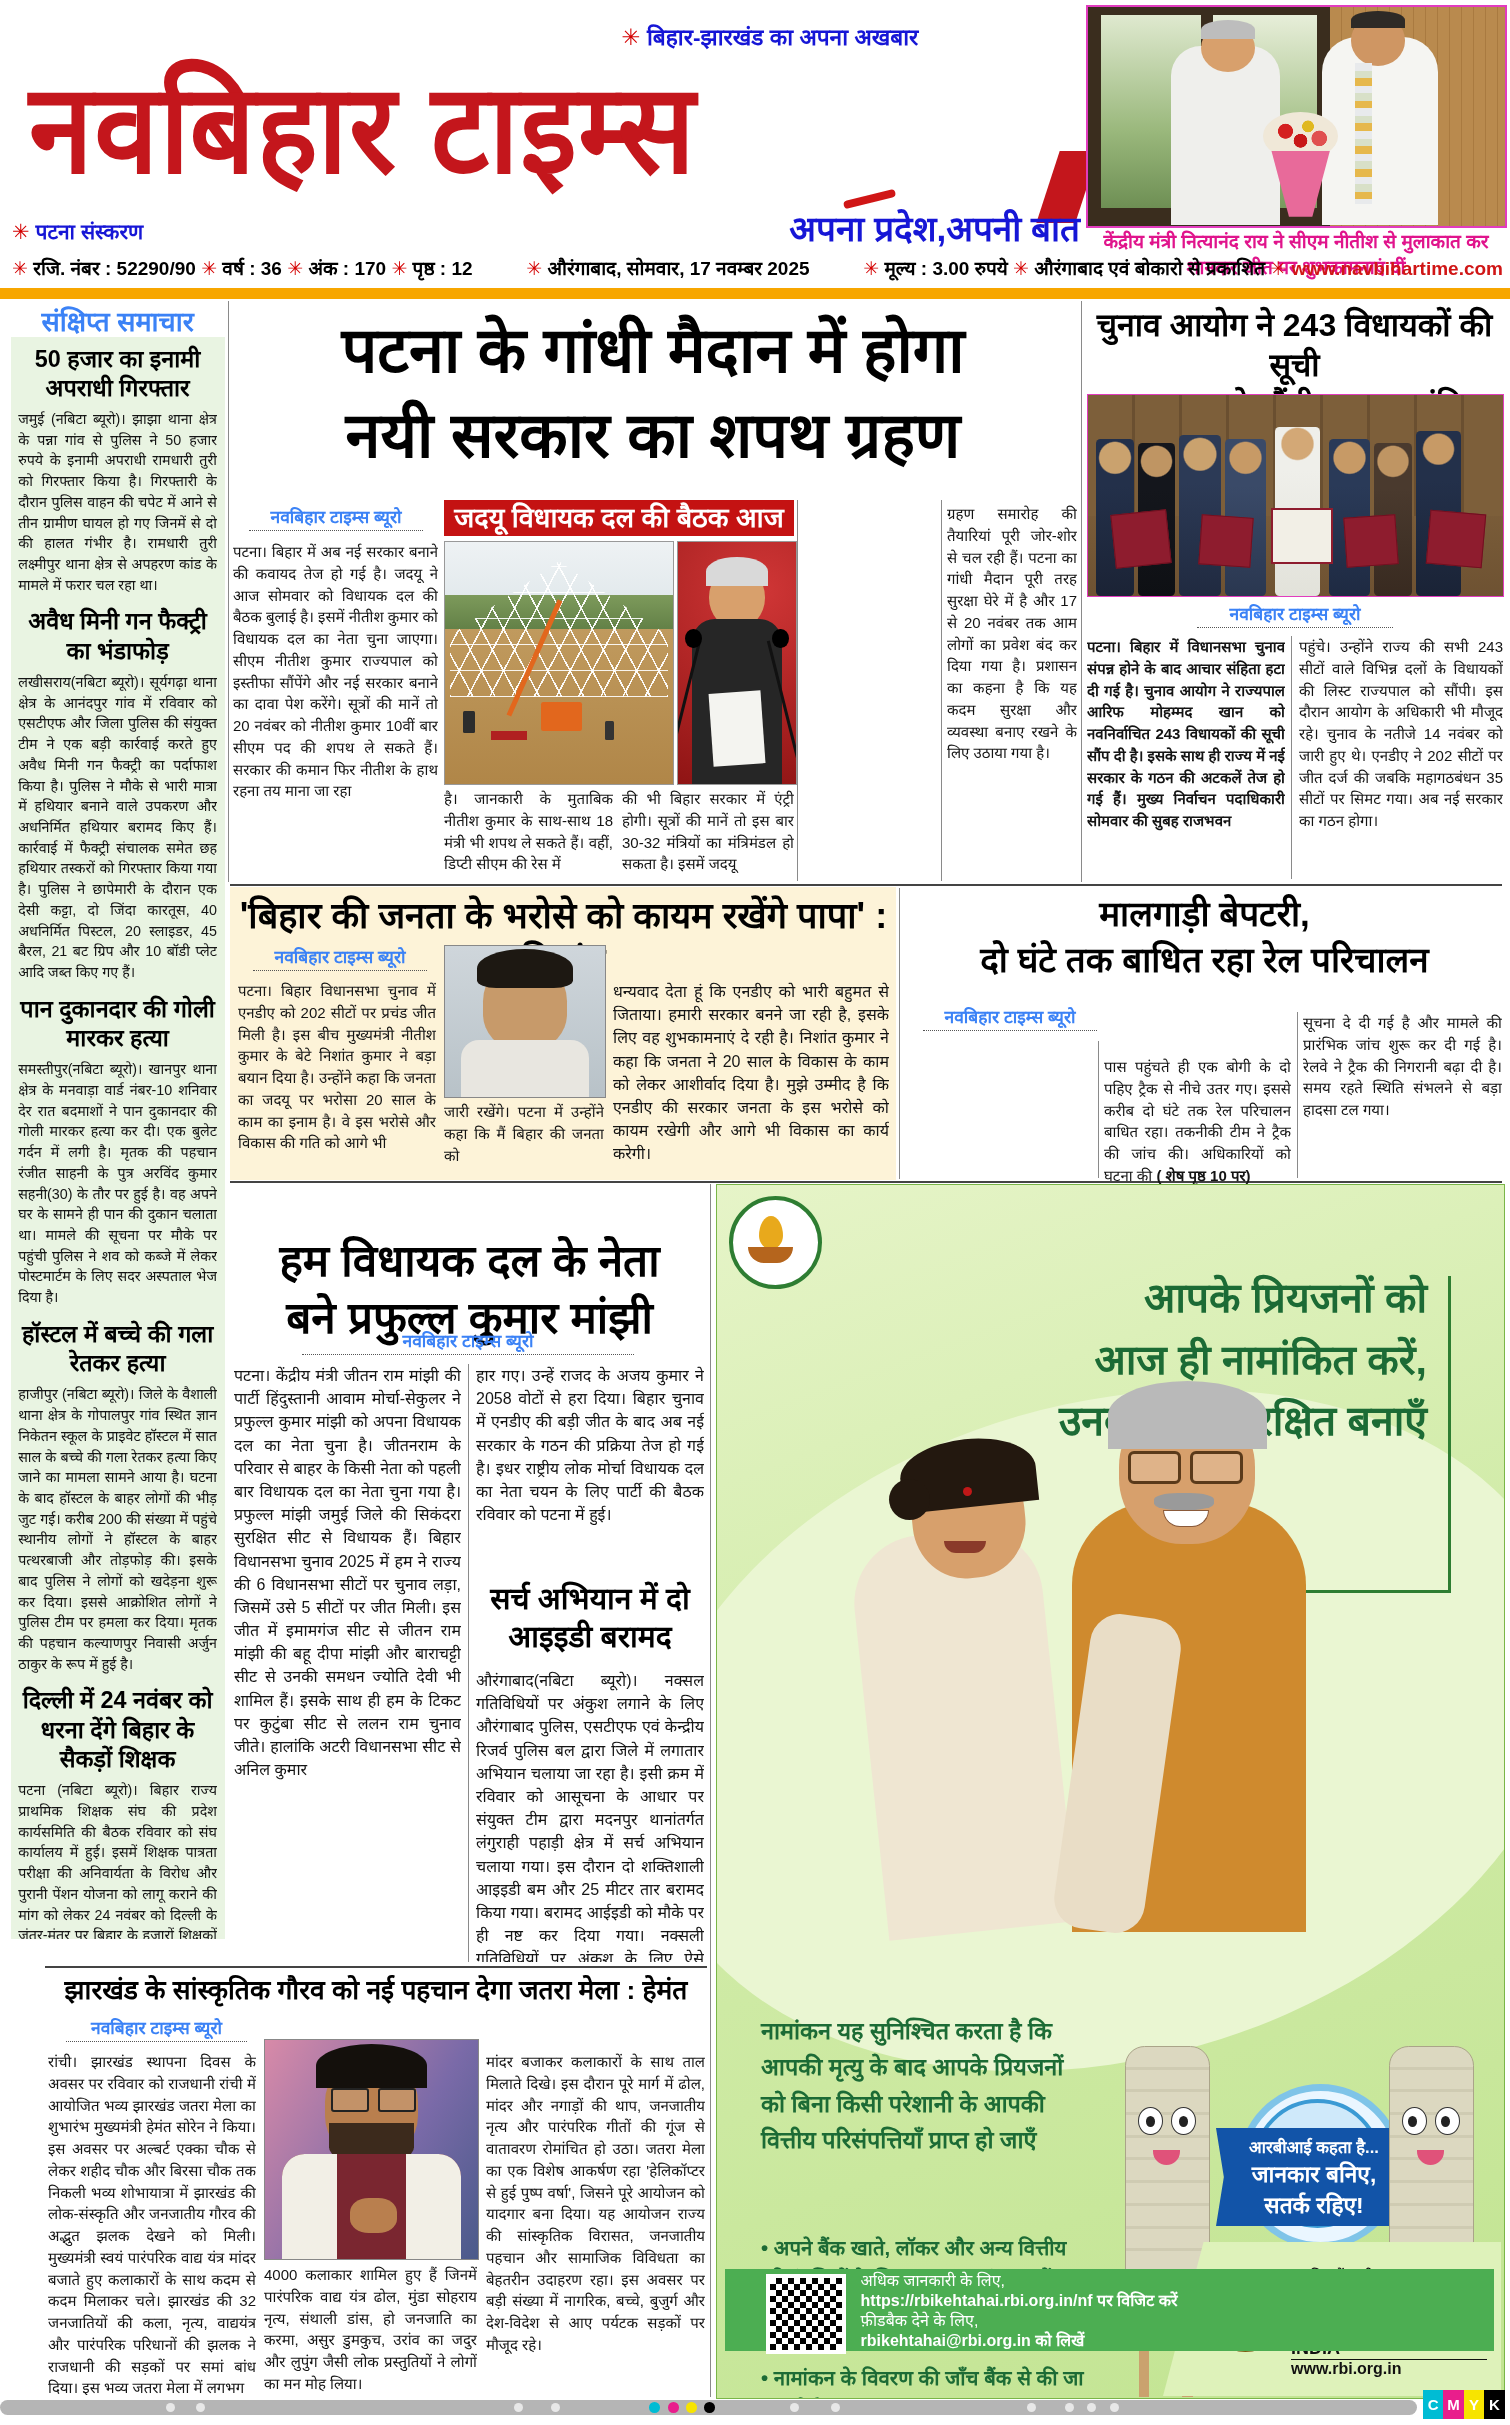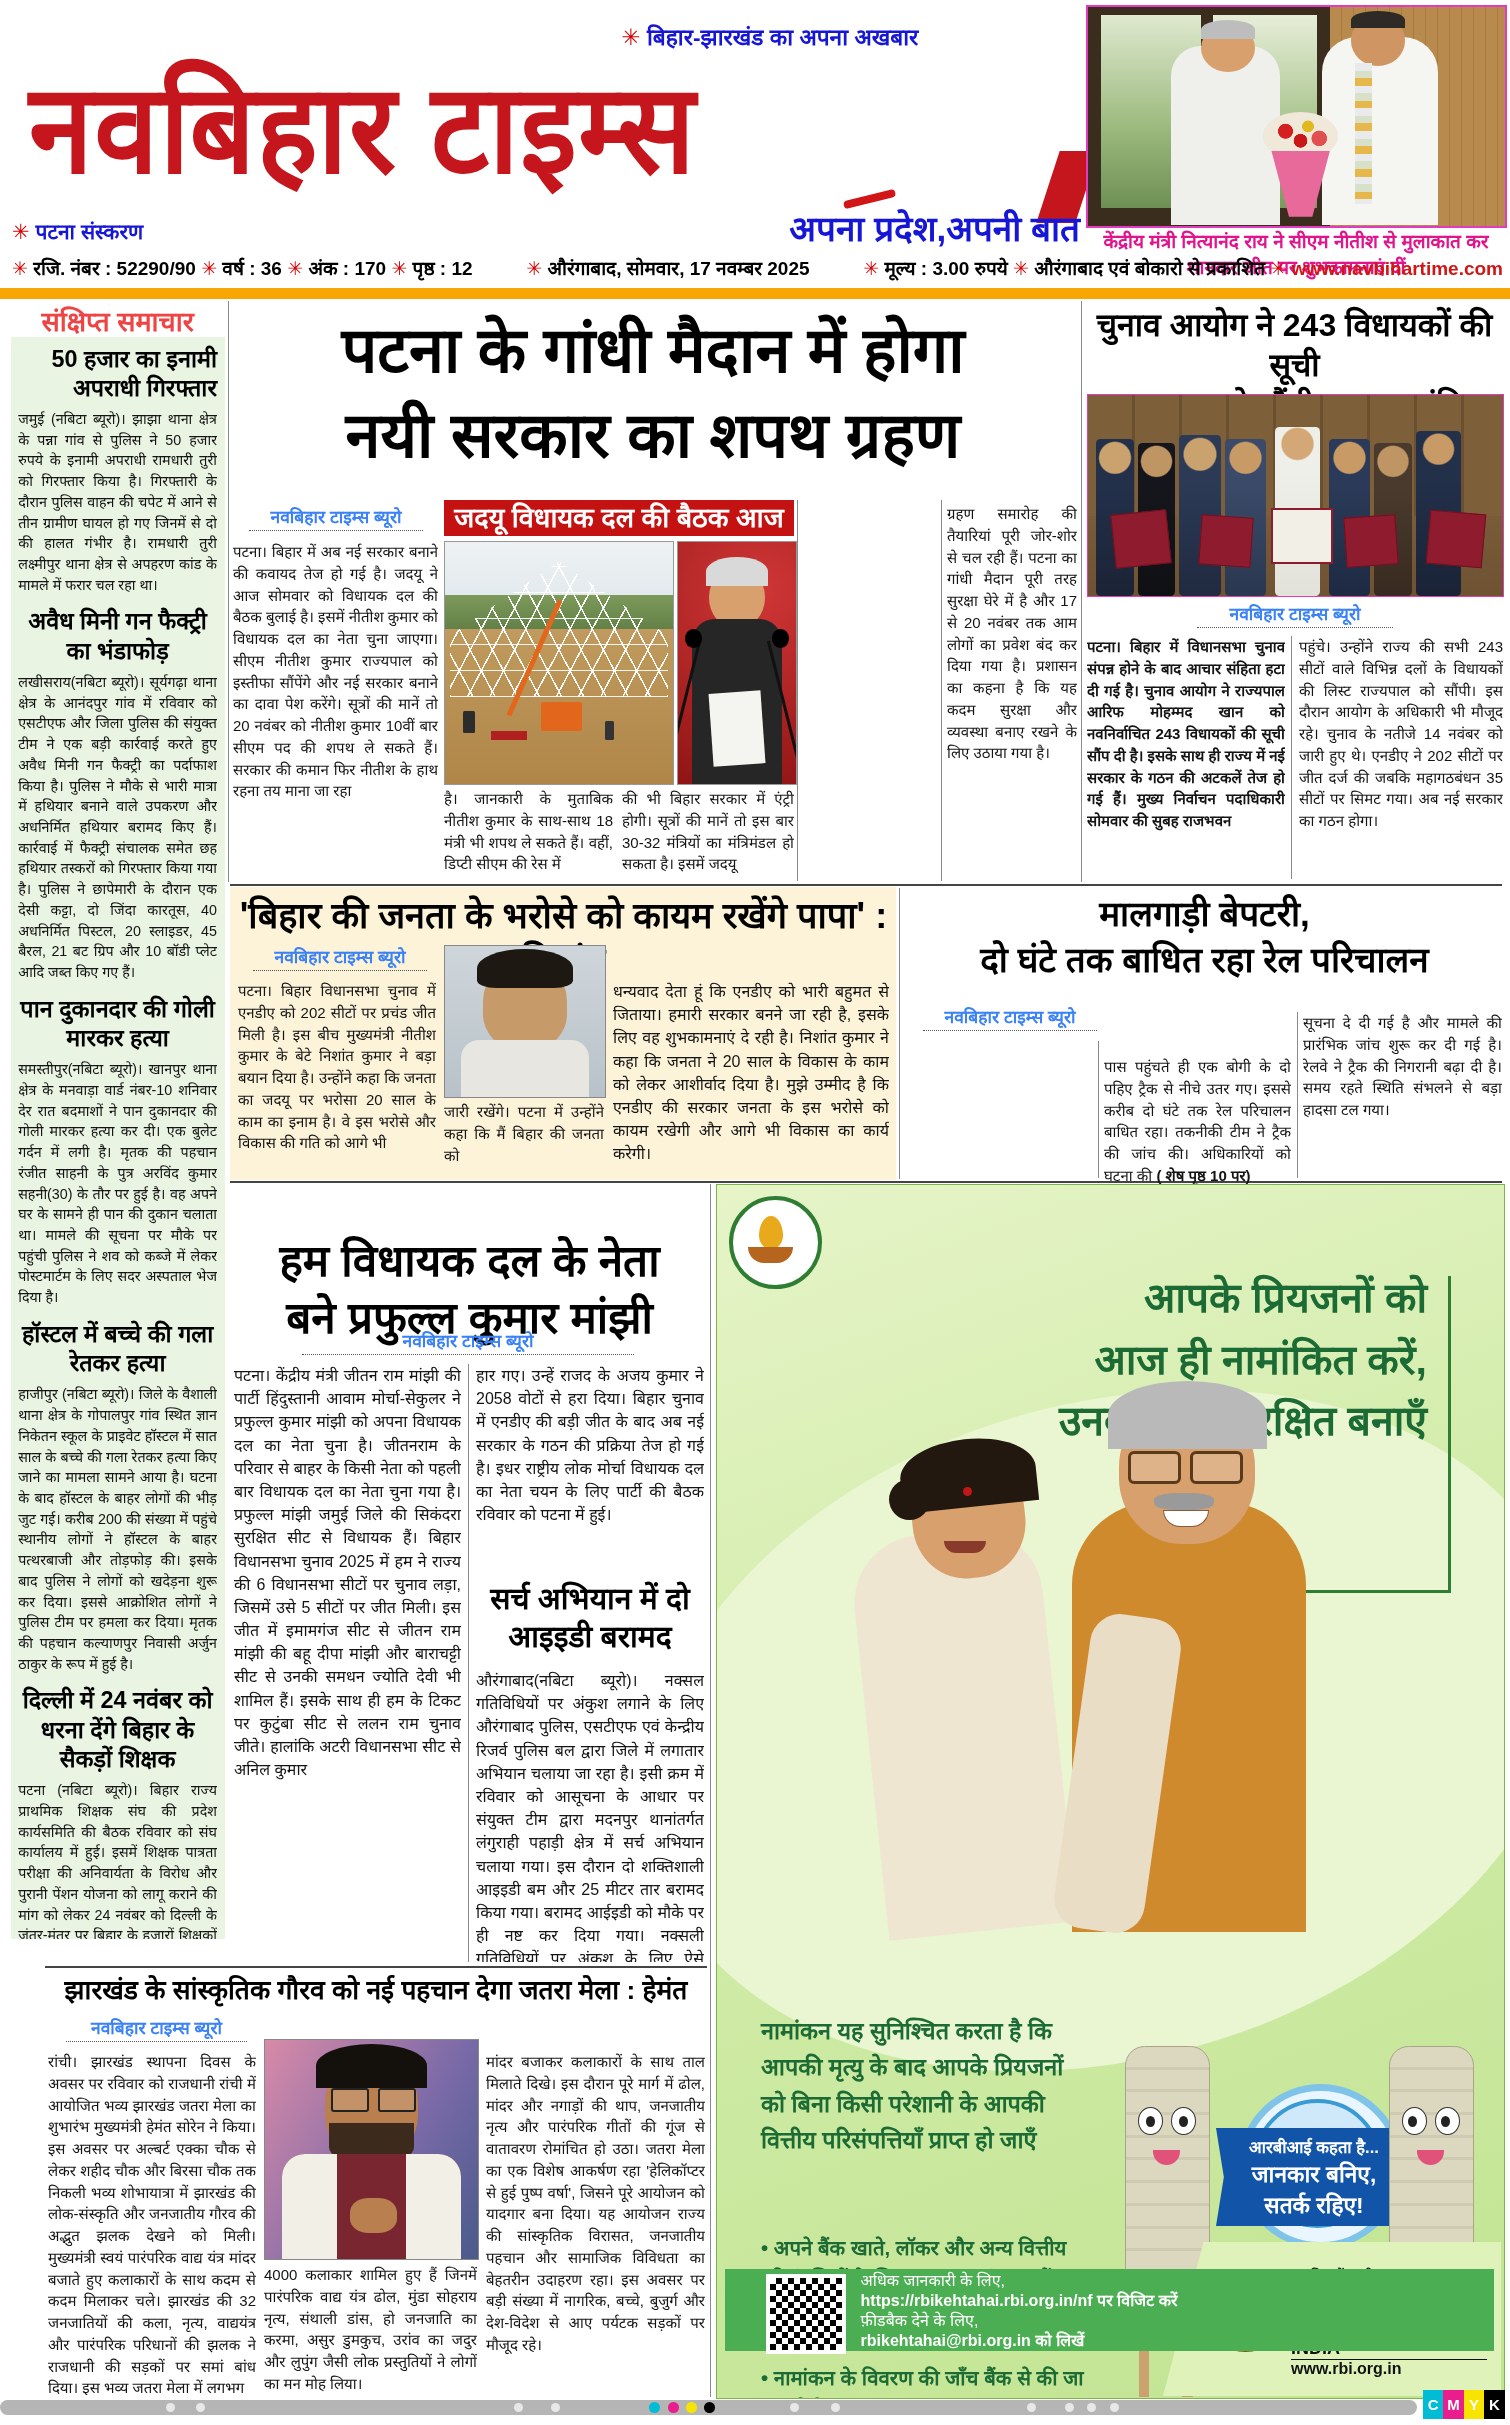--- a/index.html
+++ b/index.html
@@ -66,24 +66,24 @@
       <span class="star">✳</span> <span>औरंगाबाद, सोमवार, 17 नवम्बर 2025</span>
     </span>
     <span>
       <span class="star">✳</span> <span>मूल्य : 3.00 रुपये</span>
       <span class="star">✳</span> <span>औरंगाबाद एवं बोकारो से प्रकाशित</span>
       <span class="star">✳</span> <span style="color:#d01616;">www.navbihartime.com</span>
     </span>
   </div>
   <div class="abs" style="left:0;top:288px;width:1510px;height:10.6px;background:#f7a600;"></div>
 
-  <div class="abs" style="left:10.6px;top:302px;width:214px;text-align:center;font-size:27px;font-weight:bold;color:#ef4444;border-bottom:1px solid #0369a1;padding-bottom:1.5px;">संक्षिप्त समाचार</div>
+  <div class="abs" style="left:10.6px;top:302px;width:214px;text-align:center;font-size:27px;font-weight:bold;color:#3b82f6;border-bottom:1px solid #0369a1;padding-bottom:1.5px;">संक्षिप्त समाचार</div>
   <div class="abs greenbg" style="left:10.6px;top:337px;width:214px;height:1602px;padding:6px 7.6px;box-sizing:border-box;overflow:hidden;">
     <div>
-      <div class="hl" style="font-size:23.4px;text-align:right;margin:1.5px 0 6px;">50 हजार का इनामी अपराधी गिरफ्तार</div>
+      <div class="hl" style="font-size:23.4px;text-align:center;margin:1.5px 0 6px;">50 हजार का इनामी अपराधी गिरफ्तार</div>
       <div class="jbody" style="font-size:14.3px;">जमुई (नबिटा ब्यूरो)। झाझा थाना क्षेत्र के पन्ना गांव से पुलिस ने 50 हजार रुपये के इनामी अपराधी रामधारी तुरी को गिरफ्तार किया है। गिरफ्तारी के दौरान पुलिस वाहन की चपेट में आने से तीन ग्रामीण घायल हो गए जिनमें से दो की हालत गंभीर है। रामधारी तुरी लक्ष्मीपुर थाना क्षेत्र से अपहरण कांड के मामले में फरार चल रहा था।</div>
     </div>
     <div>
       <div class="hl" style="font-size:23.4px;text-align:center;margin:12px 0 6px;">अवैध मिनी गन फैक्ट्री का भंडाफोड़</div>
       <div class="jbody" style="font-size:14.3px;">लखीसराय(नबिटा ब्यूरो)। सूर्यगढ़ा थाना क्षेत्र के आनंदपुर गांव में रविवार को एसटीएफ और जिला पुलिस की संयुक्त टीम ने एक बड़ी कार्रवाई करते हुए अवैध मिनी गन फैक्ट्री का पर्दाफाश किया है। पुलिस ने मौके से भारी मात्रा में हथियार बनाने वाले उपकरण और अधनिर्मित हथियार बरामद किए हैं। कार्रवाई में फैक्ट्री संचालक समेत छह हथियार तस्करों को गिरफ्तार किया गया है। पुलिस ने छापेमारी के दौरान एक देसी कट्टा, दो जिंदा कारतूस, 40 अधनिर्मित पिस्टल, 20 स्लाइडर, 45 बैरल, 21 बट ग्रिप और 10 बॉडी प्लेट आदि जब्त किए गए हैं।</div>
     </div>
     <div>
       <div class="hl" style="font-size:23.4px;text-align:center;margin:12px 0 6px;">पान दुकानदार की गोली मारकर हत्या</div>
       <div class="jbody" style="font-size:14.3px;">समस्तीपुर(नबिटा ब्यूरो)। खानपुर थाना क्षेत्र के मनवाड़ा वार्ड नंबर-10 शनिवार देर रात बदमाशों ने पान दुकानदार की गोली मारकर हत्या कर दी। एक बुलेट गर्दन में लगी है। मृतक की पहचान रंजीत साहनी के पुत्र अरविंद कुमार सहनी(30) के तौर पर हुई है। वह अपने घर के सामने ही पान की दुकान चलाता था। मामले की सूचना पर मौके पर पहुंची पुलिस ने शव को कब्जे में लेकर पोस्टमार्टम के लिए सदर अस्पताल भेज दिया है।</div>
     </div>

